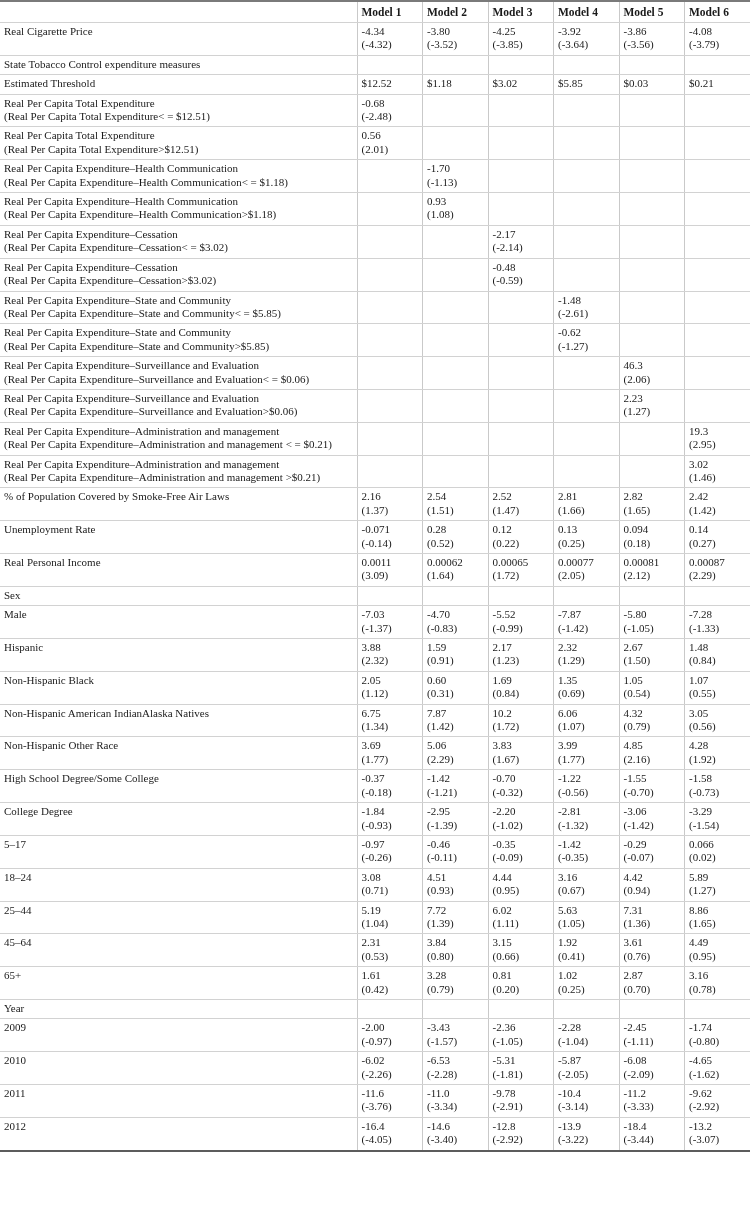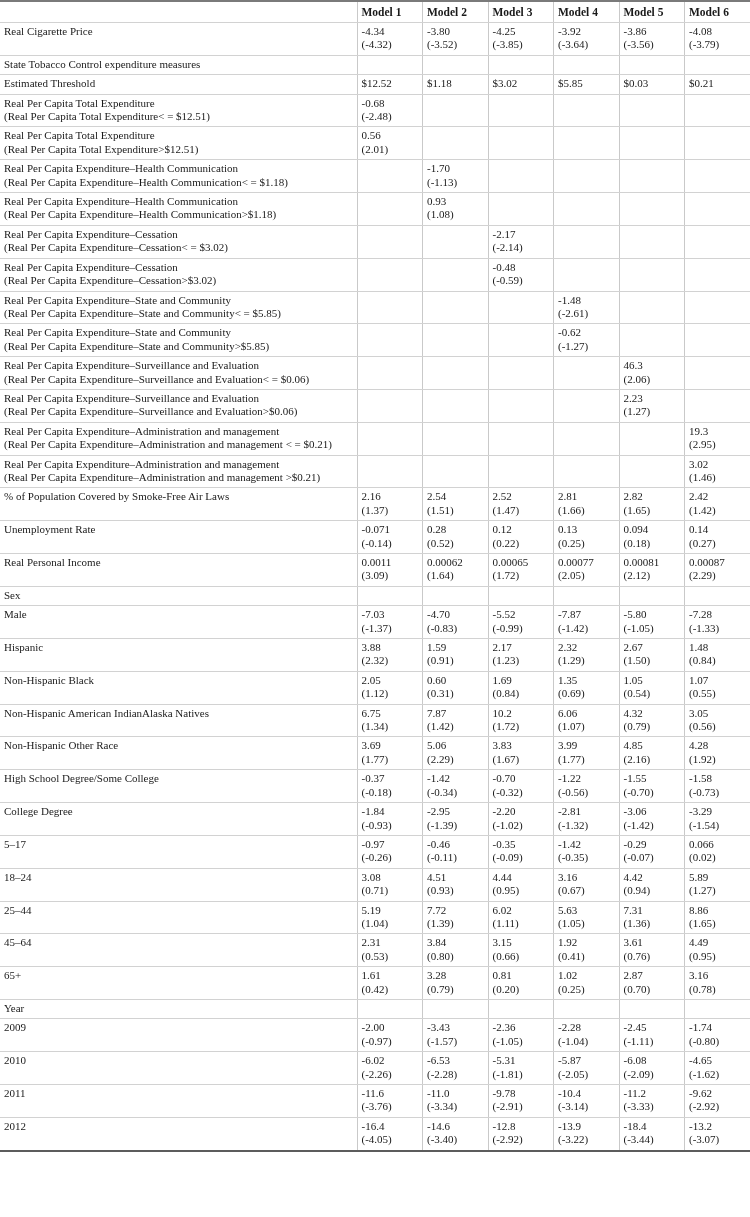--- a/index.html
+++ b/index.html
@@ -550,21 +550,21 @@
         <tr>
           <td class="label">
             <div>High School Degree/Some College</div>
           </td>
           <td class="val">
             <div>-0.37</div>
             <div>(-0.18)</div>
           </td>
           <td class="val">
             <div>-1.42</div>
-            <div>(-0.34)</div>
+            <div>(-1.21)</div>
           </td>
           <td class="val">
             <div>-0.70</div>
             <div>(-0.32)</div>
           </td>
           <td class="val">
             <div>-1.22</div>
             <div>(-0.56)</div>
           </td>
           <td class="val">

